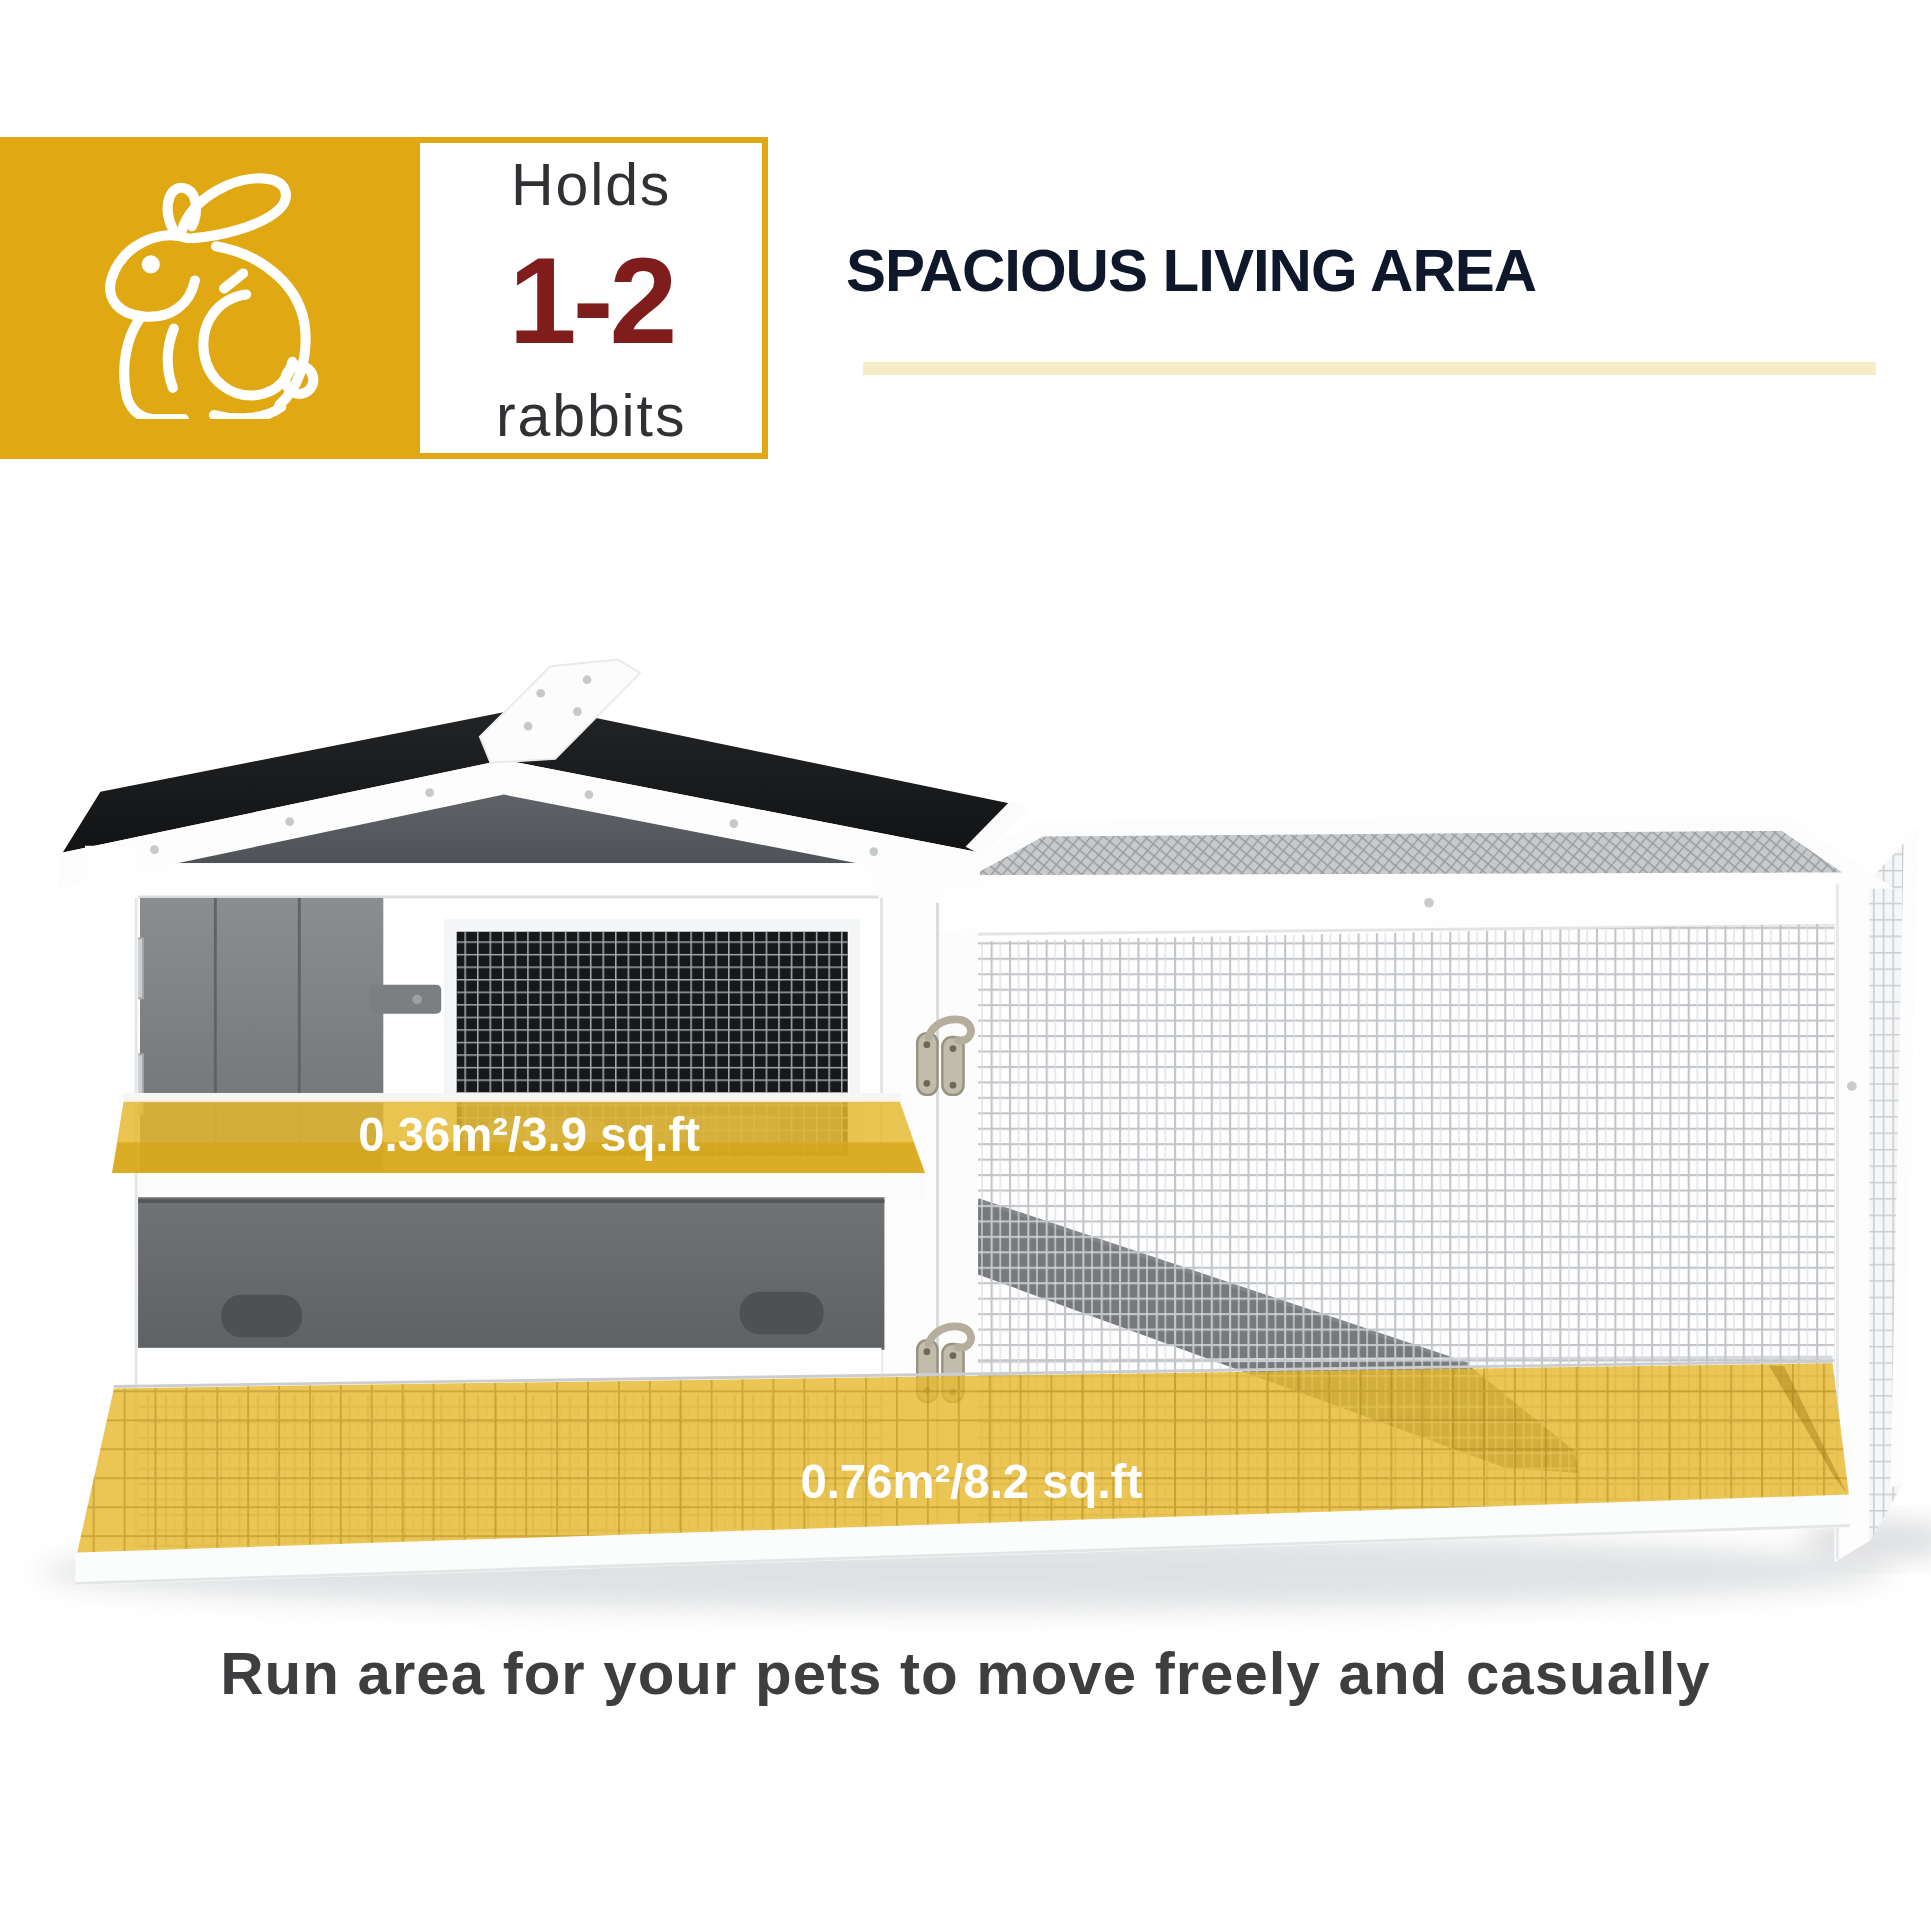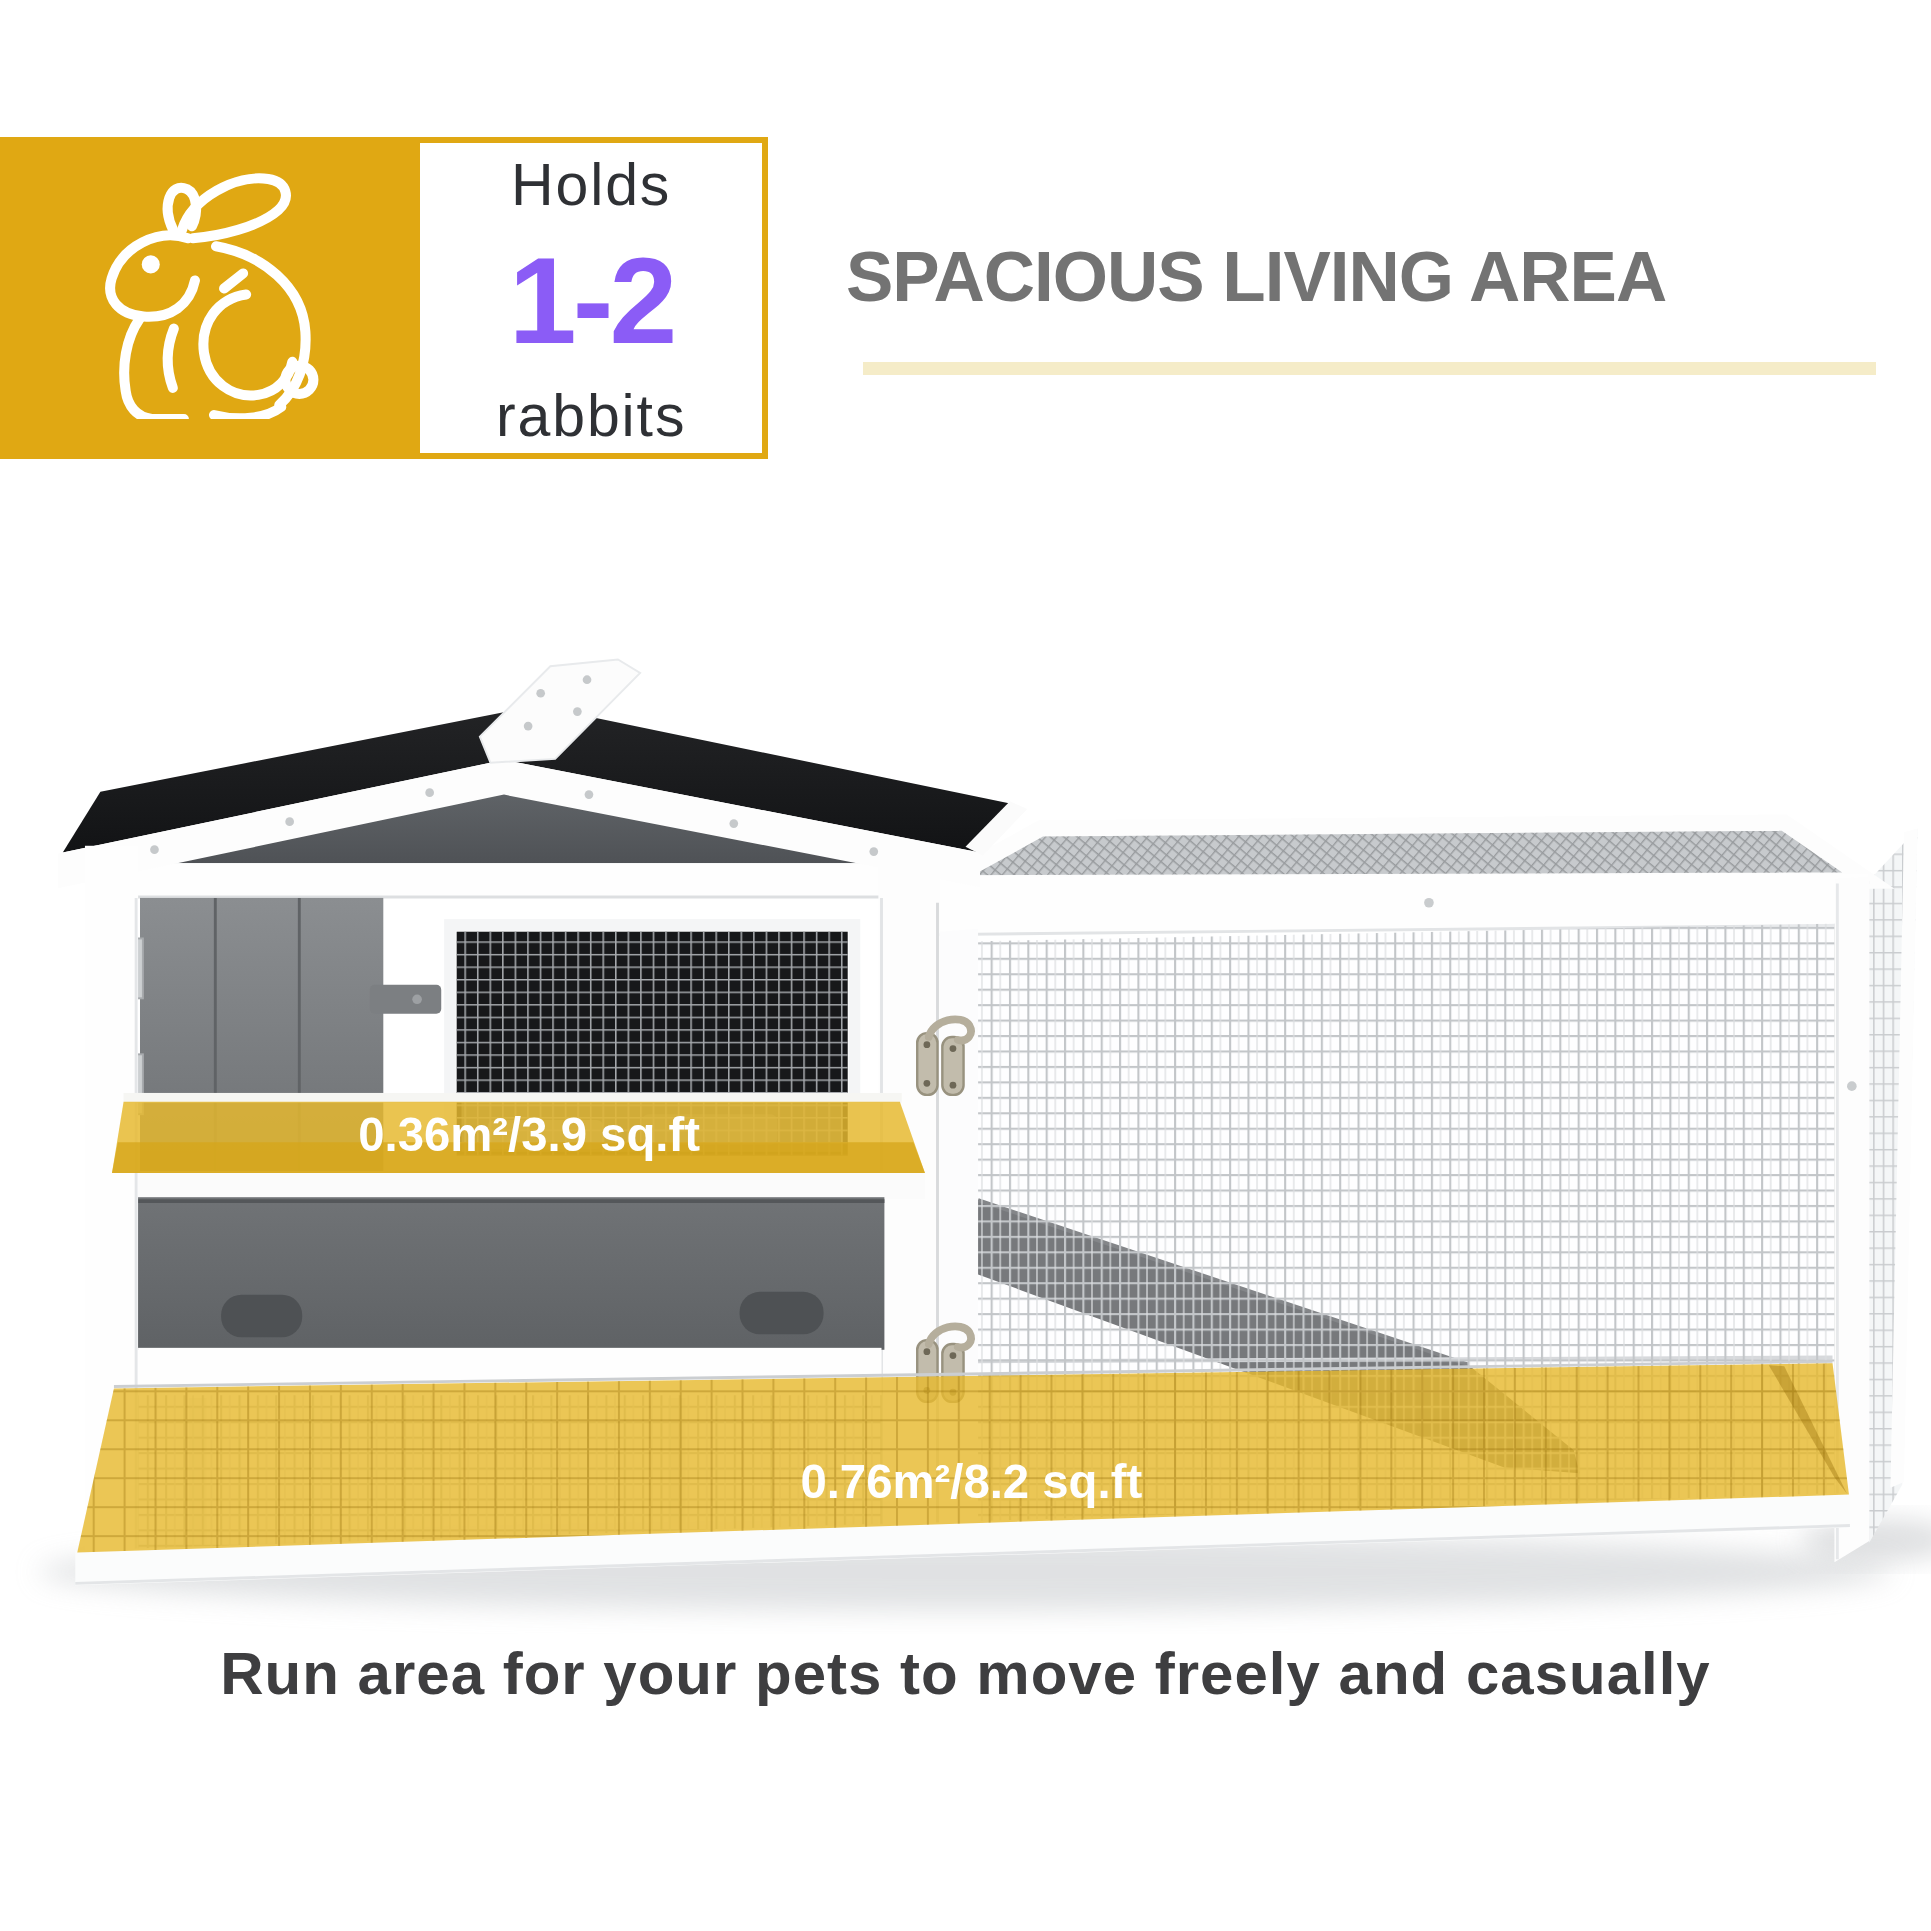--- a/index.html
+++ b/index.html
@@ -7,25 +7,25 @@
         font-family:"Liberation Sans",sans-serif;}
 
   
   .badge{position:absolute;left:0;top:137px;width:768px;height:322px;background:#E0A813;}
   .badge-icon-box{position:absolute;left:0;top:0;width:420px;height:322px;}
   .badge-icon-box svg{position:absolute;left:95px;top:29px;}
   .badge-inner{position:absolute;left:420px;top:5.8px;right:5.8px;bottom:5.8px;background:#fff;
                display:flex;flex-direction:column;align-items:center;justify-content:space-between;
                padding:13.5px 0 7.7px 0;box-sizing:border-box;}
   .holds-label,.unit-label{font-size:59px;color:#2F3135;letter-spacing:1.9px;line-height:1;}
-  .capacity-label{font-size:122px;font-weight:700;color:#8b5cf6;letter-spacing:-3.9px;line-height:1;text-align:right;}
-
-  
-  .heading{position:absolute;left:846px;top:241px;font-size:71px;font-weight:700;
-           color:#737373;letter-spacing:-1px;white-space:nowrap;line-height:1;}
+  .capacity-label{font-size:122px;font-weight:700;color:#7f1d1d;letter-spacing:-3.9px;line-height:1;text-align:right;}
+
+  
+  .heading{position:absolute;left:846px;top:241px;font-size:60px;font-weight:700;
+           color:#0f172a;letter-spacing:-1px;white-space:nowrap;line-height:1;}
   .heading-underline{position:absolute;left:863px;top:362px;width:1013px;height:12.6px;background:#F5ECC8;}
 
   
   .caption{position:absolute;left:0;top:1639px;width:1931px;text-align:center;
            font-size:60px;font-weight:700;color:#3E3E40;letter-spacing:1px;}
 
   
   .hutch-svg{position:absolute;left:0;top:0;width:1931px;height:1931px;}
   .area-label{font-family:"Liberation Sans",sans-serif;font-weight:700;font-size:49px;fill:#ffffff;}
 </style>

